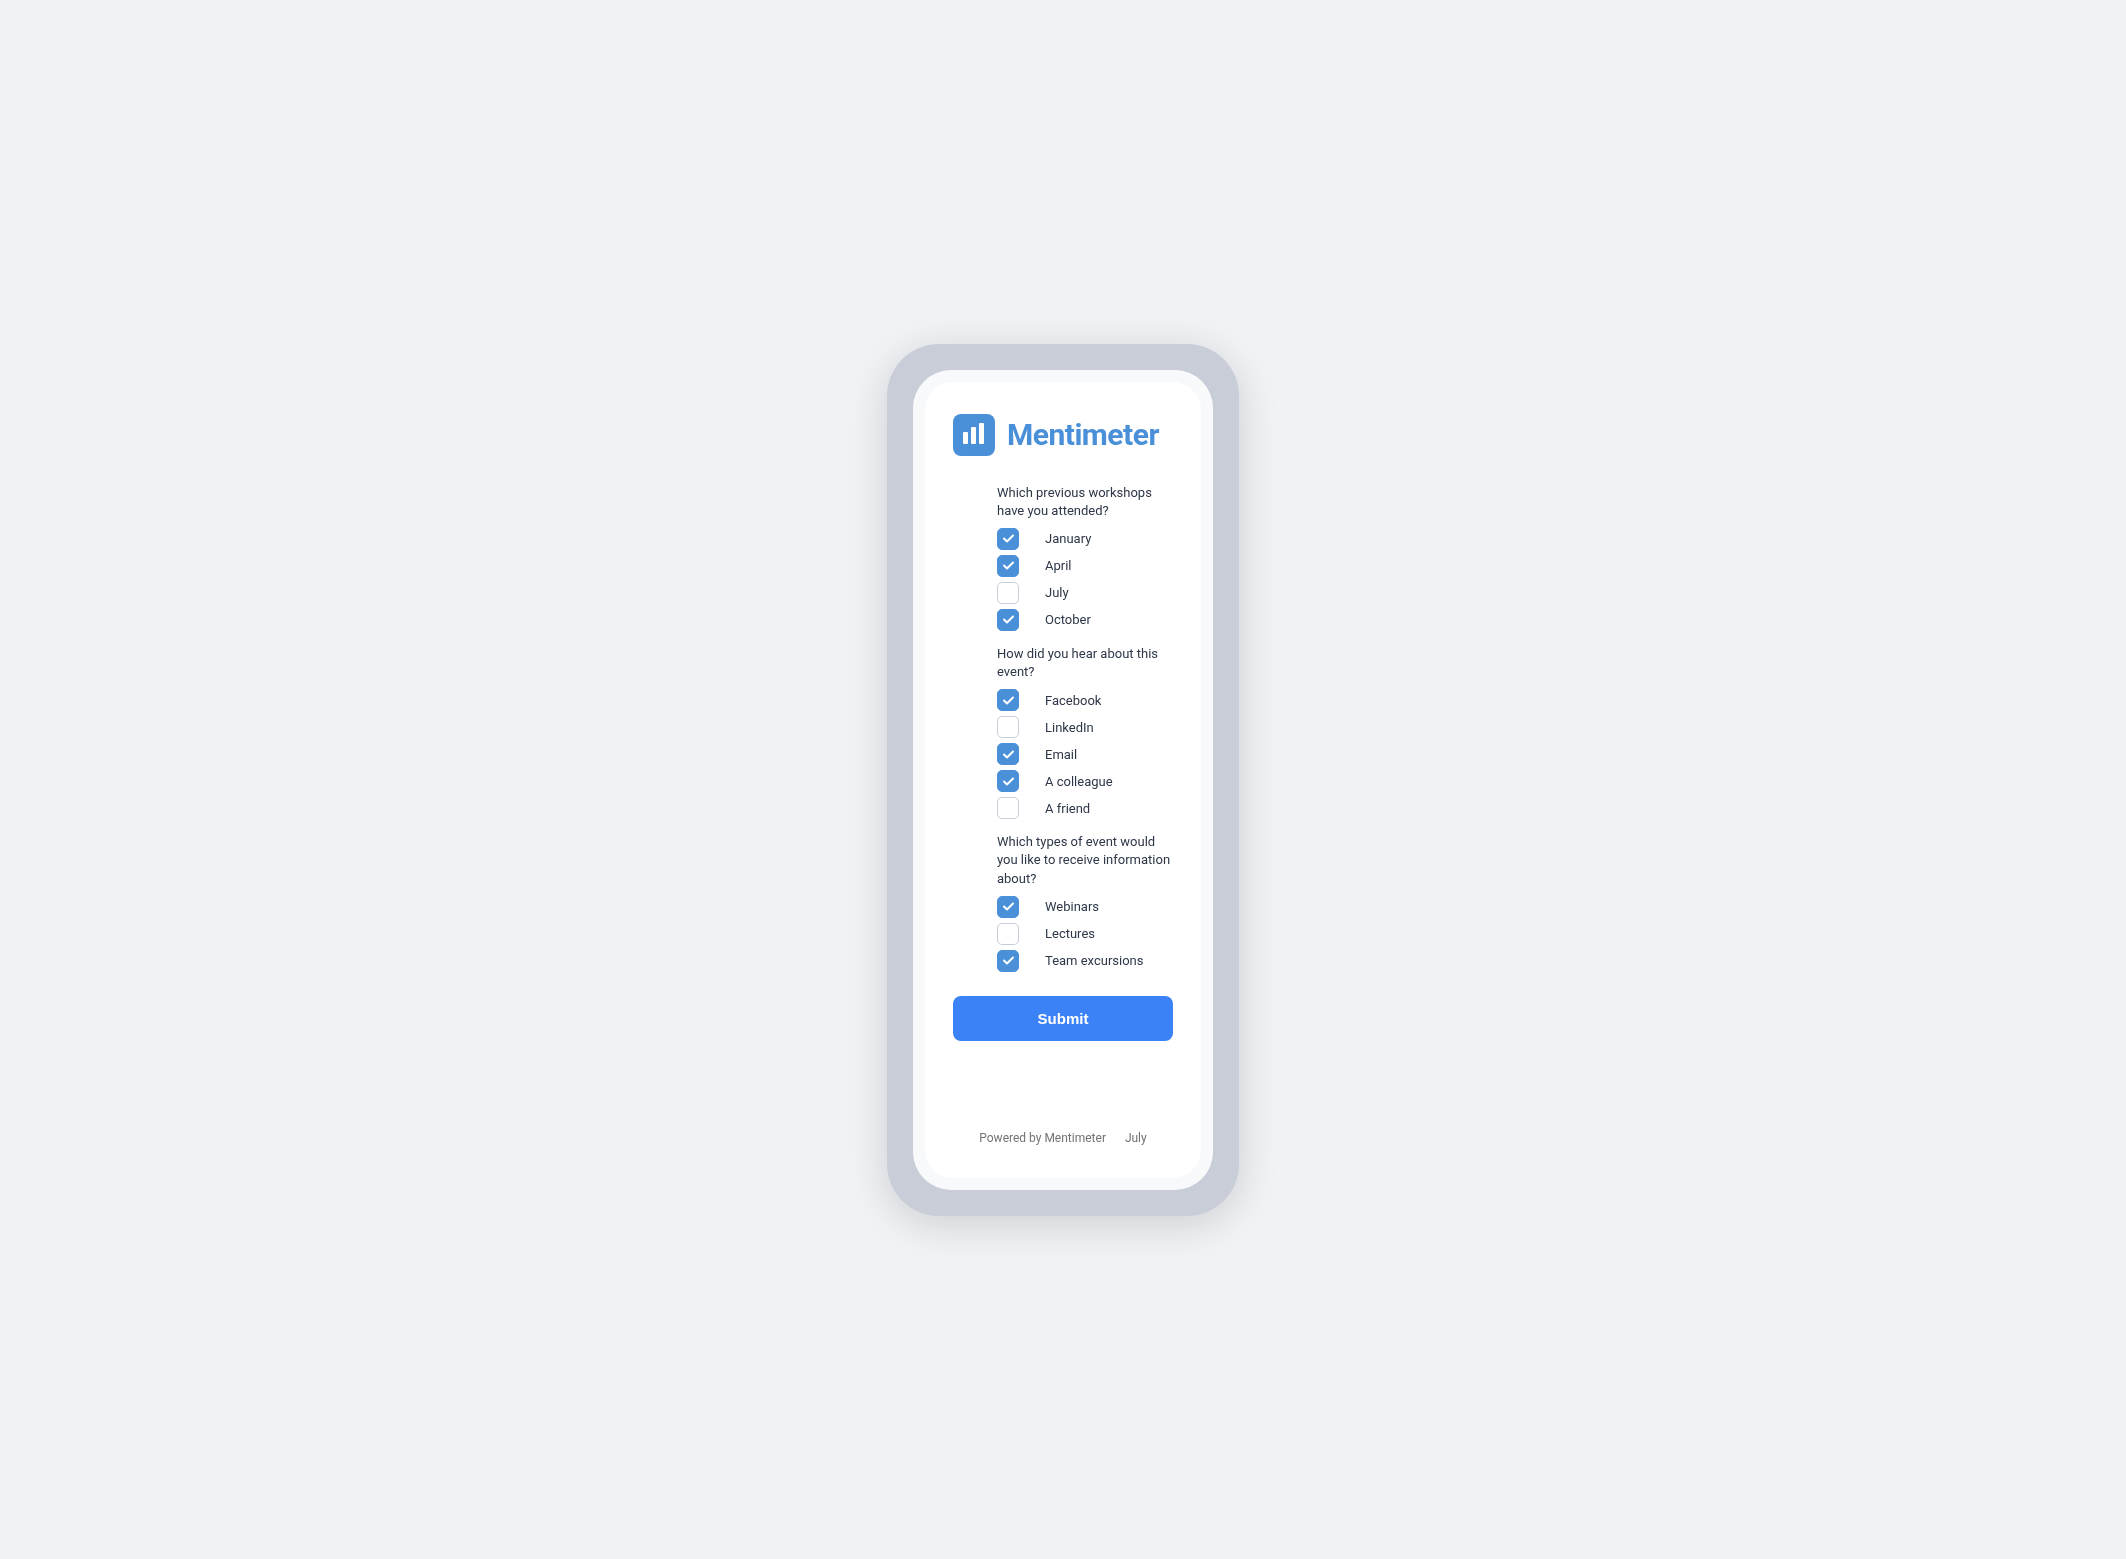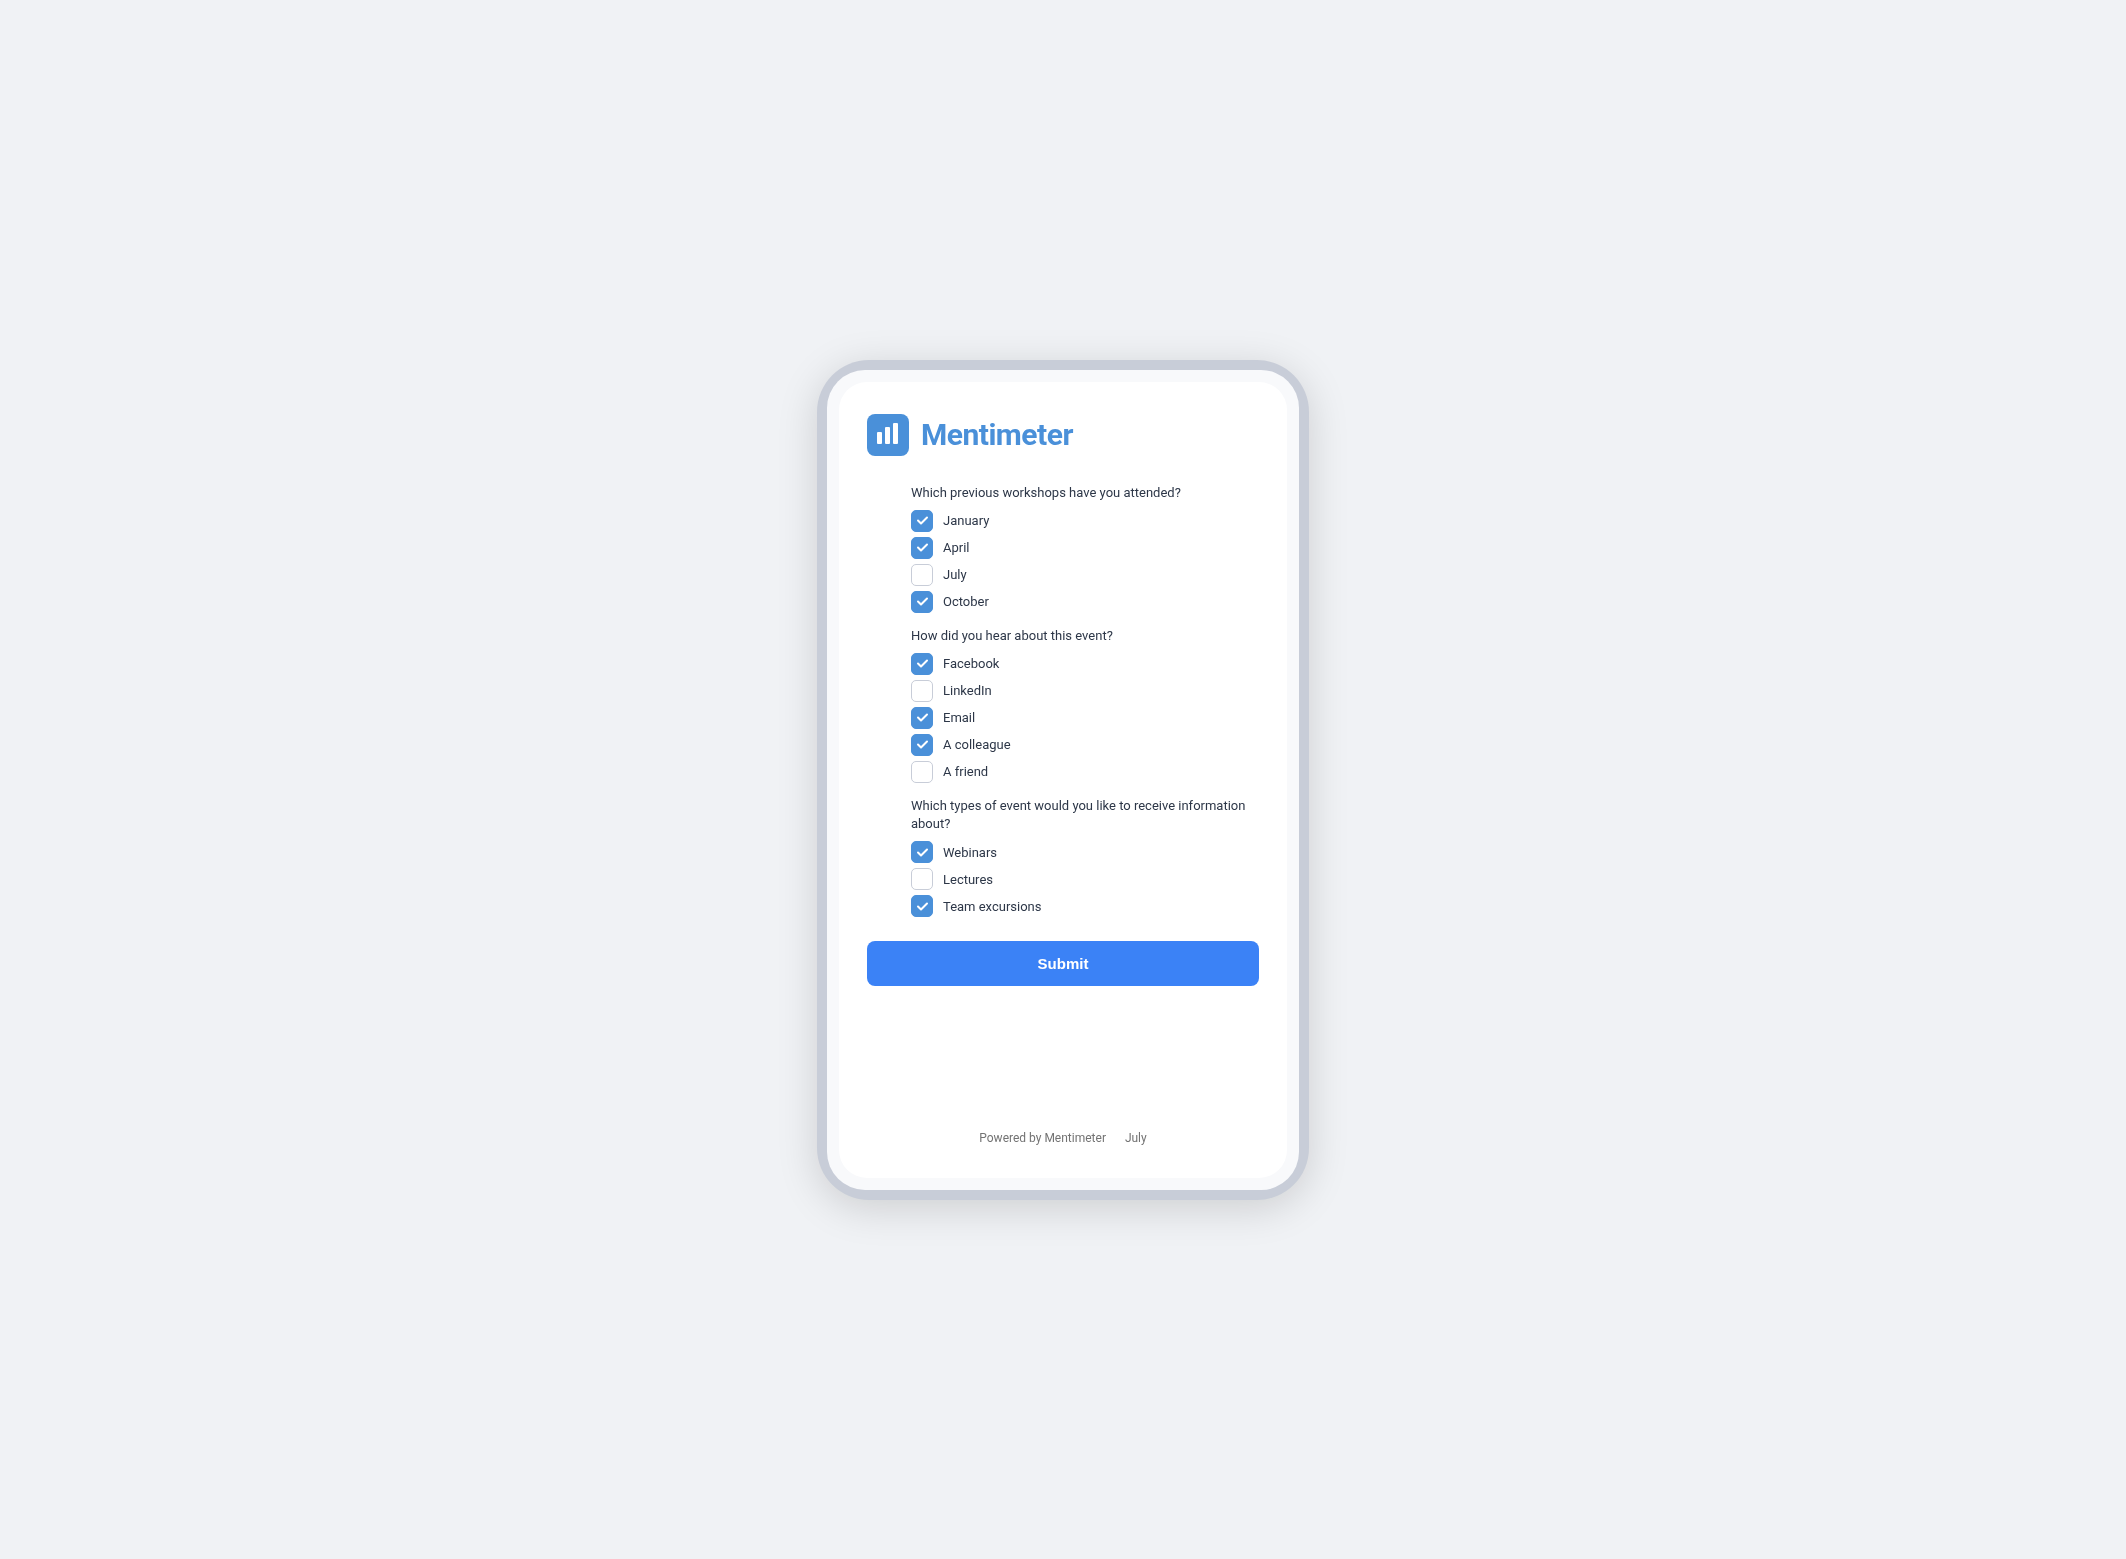--- a/index.html
+++ b/index.html
@@ -7,24 +7,24 @@
     body {
       background: #f0f2f5;
       display: flex;
       justify-content: center;
       align-items: center;
       min-height: 100vh;
       font-family: -apple-system, BlinkMacSystemFont, 'Segoe UI', Roboto, sans-serif;
     }
 
     .outer-frame {
-      width: 492px;
+      width: 352px;
       background: #c8cdd8;
       border-radius: 52px;
-      padding: 10px;
+      padding: 26px;
       box-shadow: 0 8px 40px rgba(0,0,0,0.15);
     }
 
     .inner-screen {
       background: #f8f9fb;
       border-radius: 38px;
       overflow: hidden;
       display: flex;
       flex-direction: column;
       min-height: 820px;
@@ -79,21 +79,21 @@
       font-size: 13px;
       color: #2d3748;
       margin-bottom: 8px;
       font-weight: 400;
       line-height: 1.4;
     }
 
     .checkbox-item {
       display: flex;
       align-items: center;
-      gap: 10px;
+      gap: 26px;
       margin-bottom: 5px;
       cursor: pointer;
     }
 
     .checkbox-box {
       width: 22px;
       height: 22px;
       border-radius: 5px;
       border: 1.5px solid #c8cdd8;
       display: flex;

